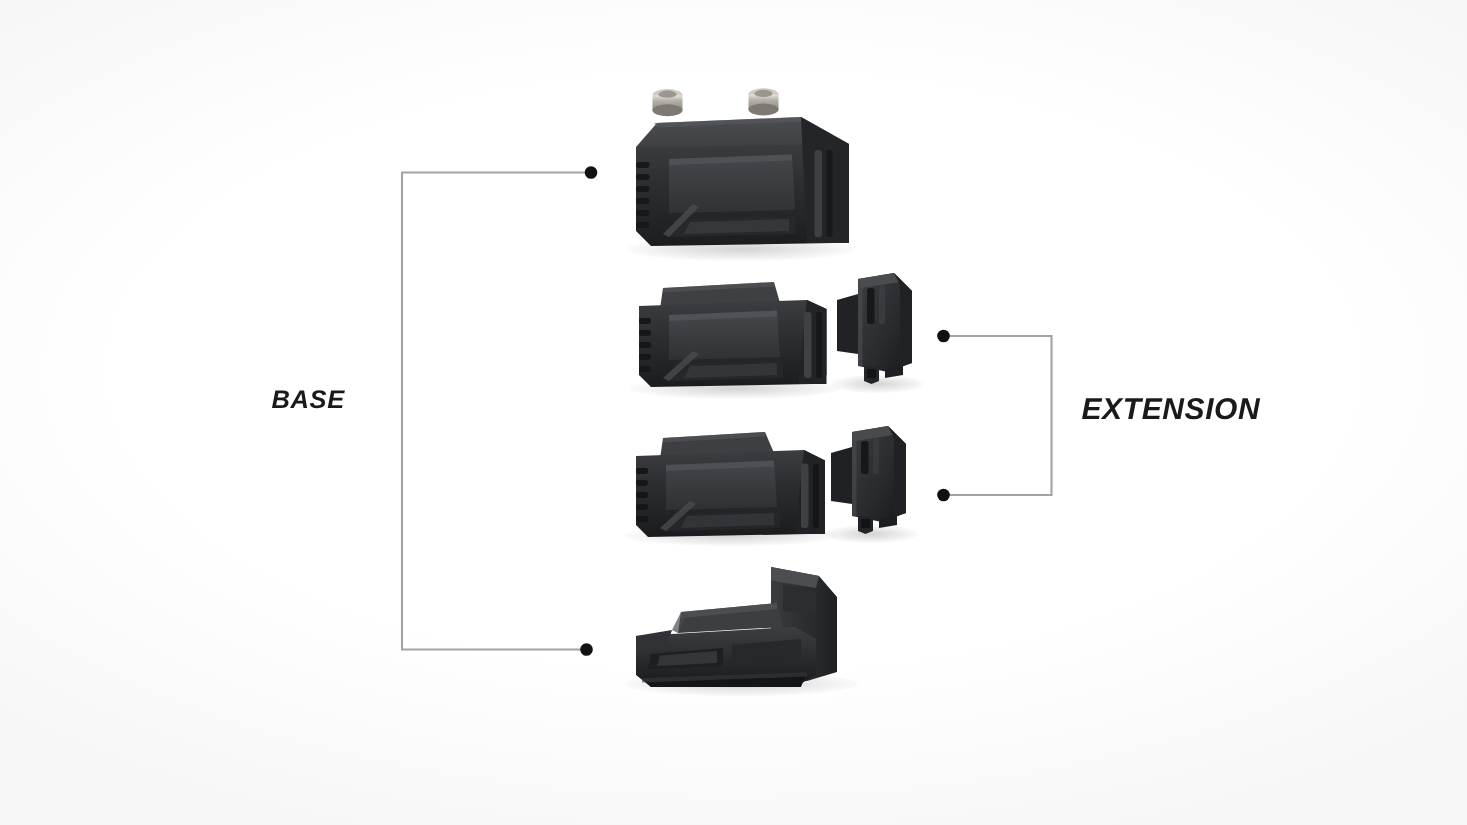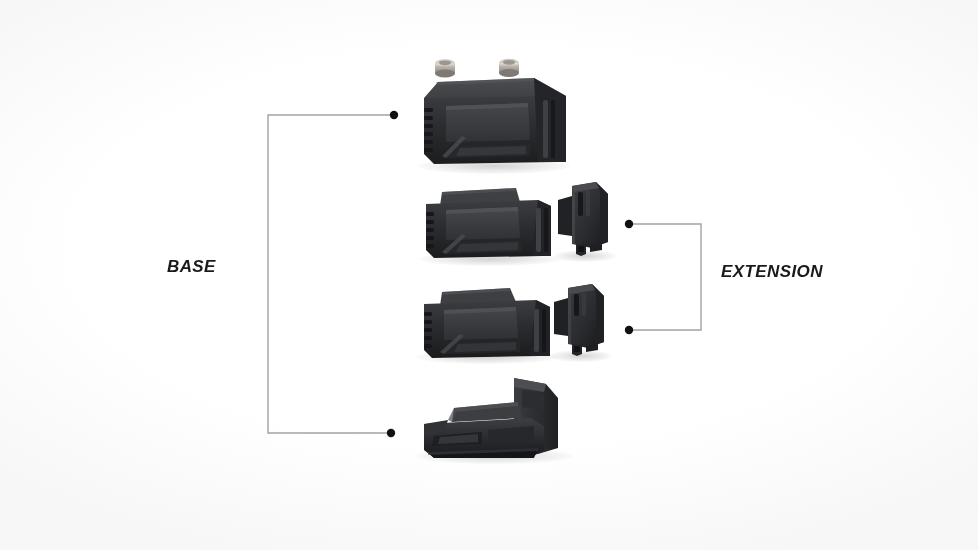--- a/index.html
+++ b/index.html
@@ -19,22 +19,22 @@
   
   .callout-label {
     position: absolute;
     font-style: italic;
     font-weight: 700;
     color: #1a1a1a;
     letter-spacing: 0.4px;
     white-space: nowrap;
     line-height: 1;
   }
-  #label-base      { left: 167px; top: 258px; font-size: 17px; }
-  #label-extension { left: 721px; top: 263px; font-size: 17px; }
+  #label-base      { left: 181px; top: 258px; font-size: 17px; }
+  #label-extension { left: 721px; top: 263px; font-size: 20px; }
 
   
   .leader-svg {
     position: absolute;
     left: 0;
     top: 0;
     width: 978px;
     height: 550px;
     pointer-events: none;
   }

